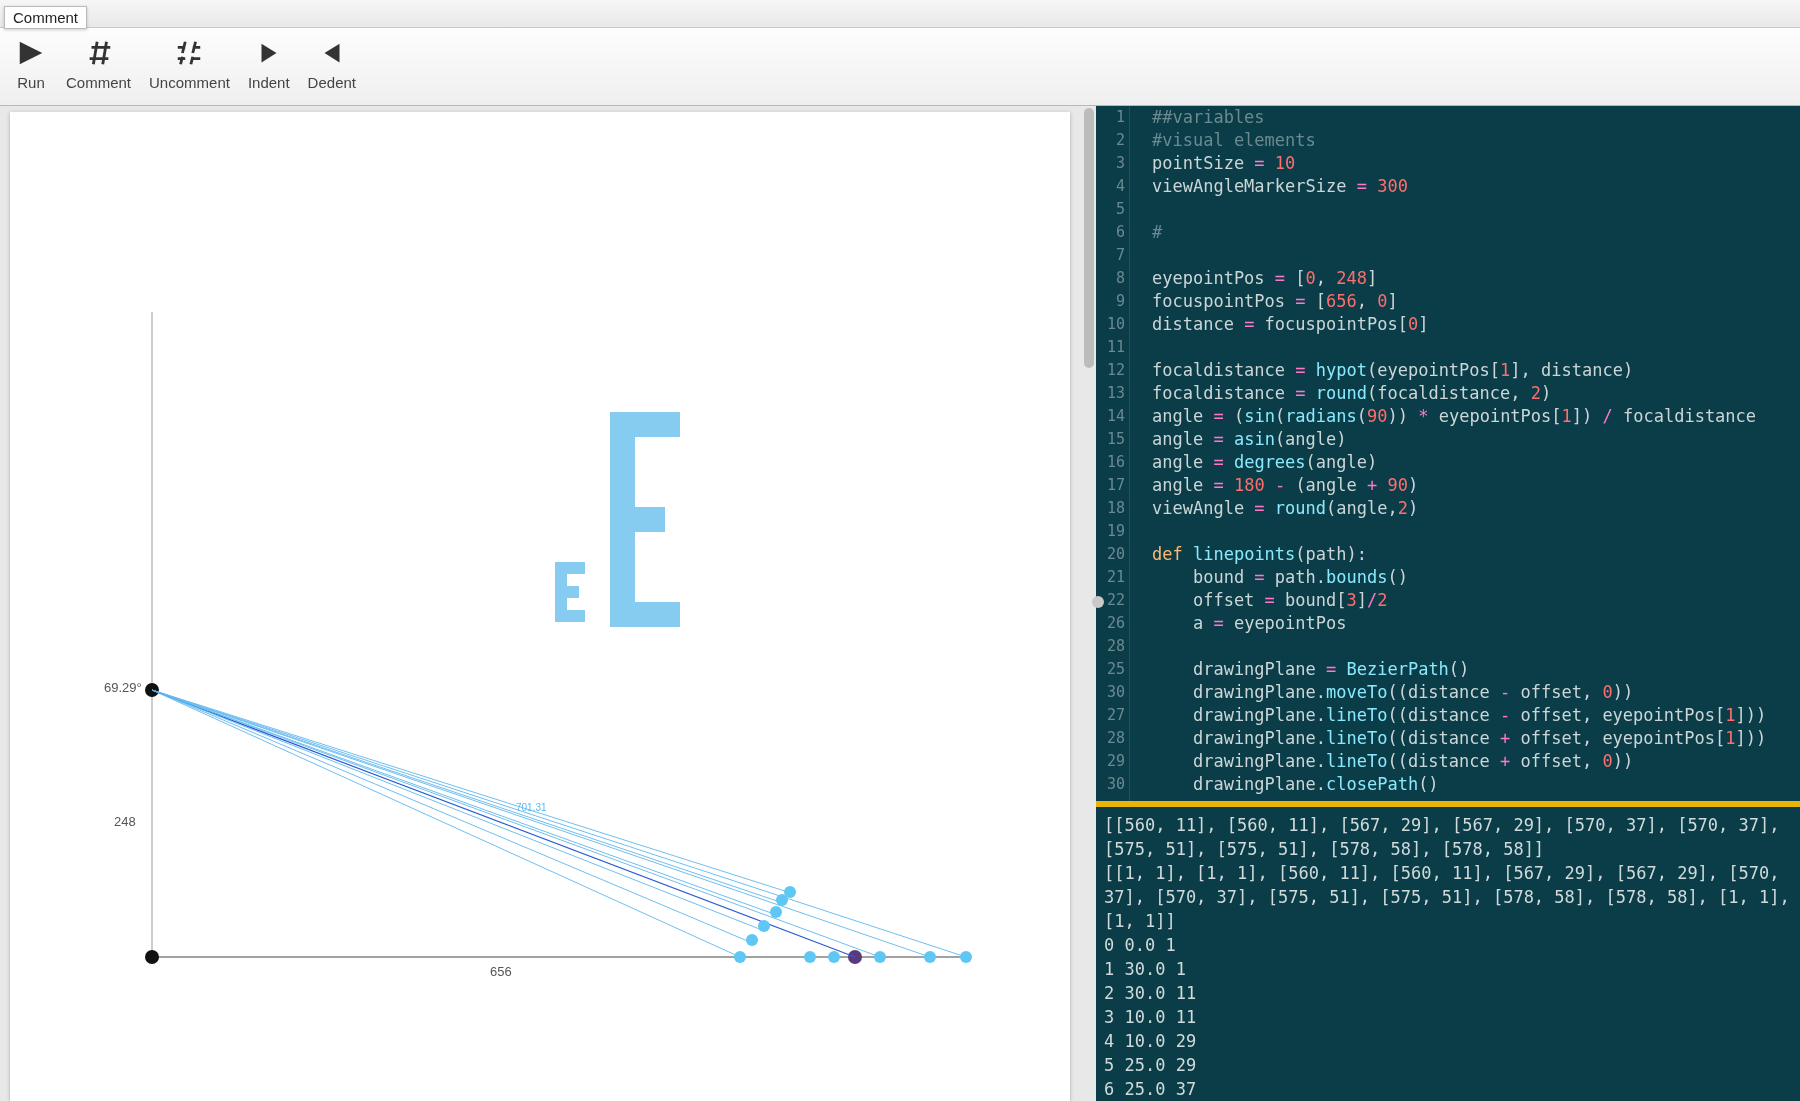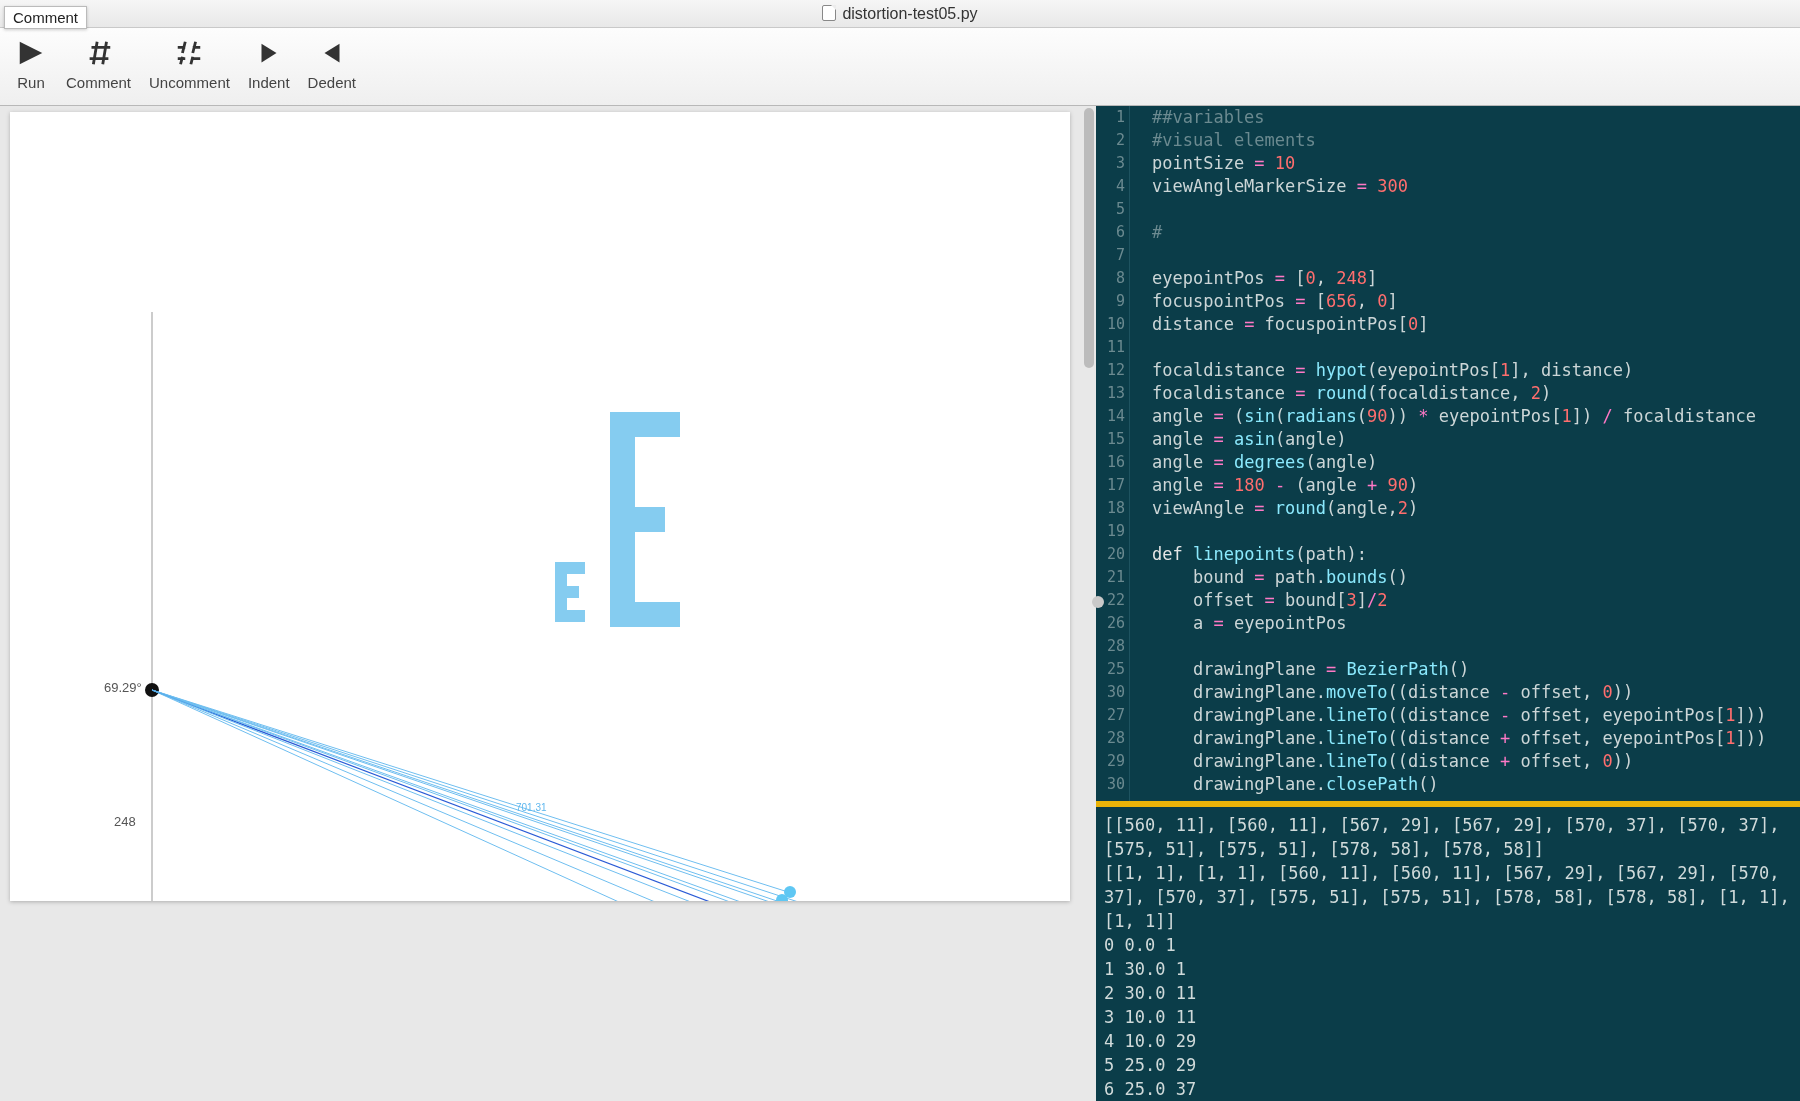--- a/index.html
+++ b/index.html
@@ -80,21 +80,21 @@
 }
 .canvas-scroll {
   position: absolute; right: 2px; top: 2px; bottom: 12px; width: 10px;
 }
 .canvas-scroll .thumb {
   position: absolute; left: 0; right: 0; top: 0; height: 260px;
   background: #bcbcbc; border-radius: 5px;
 }
 .canvas {
   background: #fff;
-  width: 1060px; height: 789px;
+  width: 1060px; height: 990px;
   box-shadow: 0 1px 4px rgba(0,0,0,.25);
   position: relative;
   overflow: hidden;
 }
 .right-pane {
   flex: 1;
   display: flex; flex-direction: column;
   background: #083945;
 }
 .code-area {
@@ -114,21 +114,21 @@
   border-right: 1px solid #1e5360;
   color: #6b8a90;
   text-align: right;
   padding-right: 4px;
   font-family: Menlo, Consolas, monospace;
   font-size: 15px;
 }
 .gutter div { height: 23px; }
 .code-lines { padding-left: 56px; white-space: pre; }
 .code-lines .ln { height: 23px; }
-.kw { color: #e5e5e5; }
+.kw { color: #fdba74; }
 .fn { color: #8be9fd; }
 .num { color: #ff6e6e; }
 .cm { color: #6b8a90; }
 .op { color: #ff79c6; }
 
 .console-area {
   height: 300px;
   background: #0b3d49;
   color: #d0dada;
   font-family: Menlo, Consolas, monospace;
@@ -154,23 +154,20 @@
 }
 </style>
 </head>
 <body>
 
 <div class="titlebar">
   <div class="traffic-lights">
     <div class="tl"></div>
     <div class="tl"></div>
     <div class="tl"></div>
-  </div>
-  <div class="title-center">
-    <span class="file-icon"></span><span>distortion-test05.py</span>
   </div>
 </div>
 
 <div class="tooltip">Comment</div>
 
 <div class="toolbar">
   <div class="tool-item">
     <div class="tool-icon">
       <svg viewBox="0 0 32 32">
           <path d="M4 16 L4 28 L28 16 L4 4 Z" fill="#333"></path>

